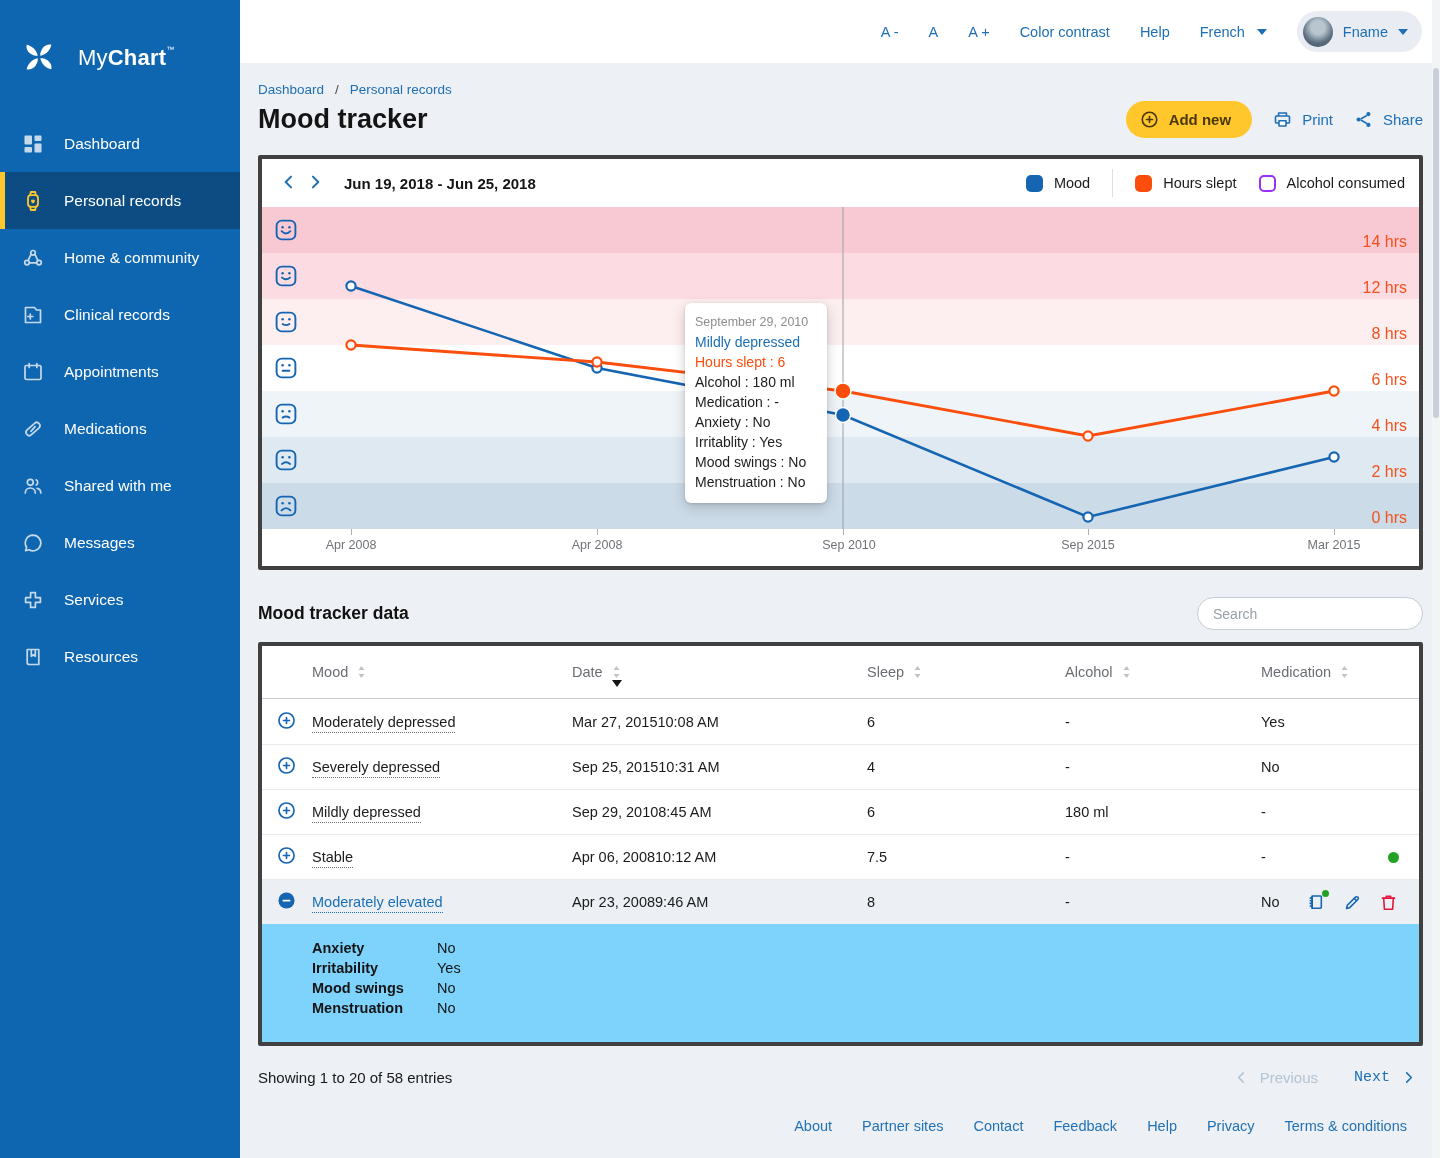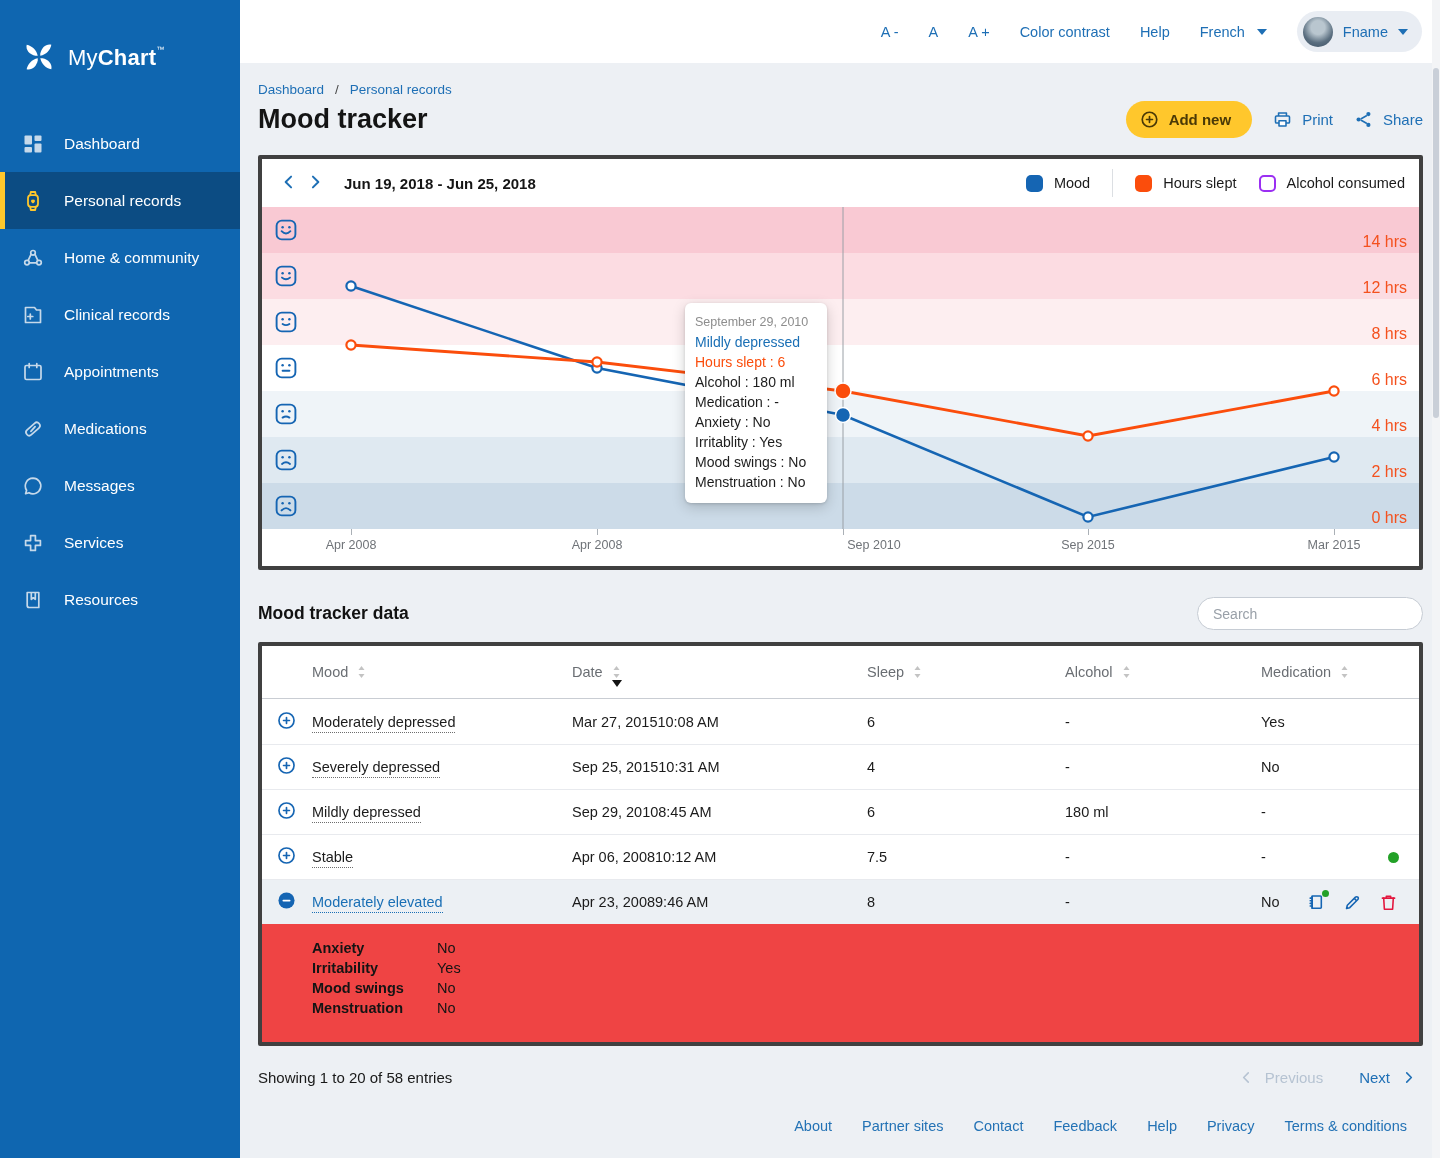--- a/index.html
+++ b/index.html
@@ -2,21 +2,21 @@
 <html><head>
 <meta charset="utf-8">
 <style>
   * { margin:0; padding:0; box-sizing:border-box; }
   html,body { width:1440px; height:1158px; overflow:hidden; }
   body { font-family:"Liberation Sans", sans-serif; background:#edf0f4; position:relative; color:#1b1b1b; }
   button { font-family:inherit; }
 
   
   .sidebar { position:absolute; left:0; top:0; width:240px; height:100%; background:#0f66b0; z-index:10; }
-  .logo { display:flex; align-items:flex-start; gap:10px; padding:38px 0 0 20px; color:#fff; cursor:pointer; }
+  .logo { display:flex; align-items:flex-start; gap:20px; padding:38px 0 0 20px; color:#fff; cursor:pointer; }
   .logo-mark { width:38px; height:38px; }
   .logo-text { font-size:22px; margin-top:7px; letter-spacing:.2px; }
   .logo-text b { font-weight:700; }
   .logo-text sup { font-size:8px; vertical-align:top; }
   .side-nav { margin-top:39px; }
   .sidebar-item { height:57px; display:flex; align-items:center; gap:19px; padding-left:21px; color:#fff; font-size:15.5px; cursor:pointer; position:relative; }
   .sidebar-item .icon { width:24px; height:24px; color:#c6d9ea; flex:0 0 24px; }
   .sidebar-item .icon svg { width:24px; height:24px; display:block; }
   .sidebar-item.active { background:#0c4c83; }
   .sidebar-item.active::before { content:""; position:absolute; left:0; top:0; bottom:0; width:5px; background:#ffc72c; }
@@ -90,30 +90,30 @@
   .expand-btn svg { width:21px; height:21px; display:block; }
   .mood-name { border-bottom:1.5px dotted #6e6e6e; padding-bottom:2px; cursor:pointer; }
   .expanded .mood-name { color:#1a6fb5; border-color:#1a6fb5; }
   .date-cell .time { }
   .last-cell { display:flex; align-items:center; justify-content:space-between; padding-right:20px; }
   .green-dot { width:11px; height:11px; border-radius:50%; background:#23a127; }
   .row-actions { display:flex; align-items:center; gap:15px; }
   .action-btn { background:none; border:none; padding:0; width:21px; height:21px; cursor:pointer; position:relative; }
   .action-btn svg { width:21px; height:21px; display:block; }
   .note-dot { position:absolute; top:-2px; right:-2px; width:7px; height:7px; border-radius:50%; background:#23a127; }
-  .details { padding:14px 0 24px 50px; background:#ef4444; }
+  .details { padding:14px 0 24px 50px; background:#7dd3fc; }
   .detail-row { display:grid; grid-template-columns:125px auto; font-size:14.5px; line-height:20px; color:#141414; }
   .detail-row b { font-weight:700; }
 
   .pagination { margin-top:23px; display:flex; align-items:center; font-size:15px; color:#191919; }
   .page-controls { margin-left:auto; display:flex; align-items:center; gap:36px; margin-right:6px; }
   .pg { display:flex; align-items:center; gap:10px; background:none; border:none; font-size:15px; }
   .pg svg { width:17px; height:17px; }
   .pg.prev { color:#b6c3d2; cursor:default; }
-  .pg.next { color:#1e6fb5; cursor:pointer; }
+  .pg.next { color:#1e6fb5; cursor:pointer;font-family:Liberation Mono, monospace; }
 
   .footer { position:absolute; bottom:0; left:0; right:0; height:64px; display:flex; align-items:center; justify-content:flex-end; gap:30px; padding-right:33px; font-size:14.5px; }
   .footer a { color:#2372b5; cursor:pointer; }
 
   .page-scrollbar { position:absolute; right:0; top:0; width:8px; height:100%; background:#f3f4f6; z-index:20; }
   .page-scrollbar .thumb { margin:68px 1px 0; width:6px; height:350px; background:#c9cfd8; border-radius:3px; }
 </style>
 </head>
 <body>
 
@@ -184,20 +184,30 @@
         <span>Appointments</span>
       </div>
       <div class="sidebar-item">
         <span class="icon">
           <svg viewBox="0 0 24 24" fill="none" stroke="currentColor" stroke-width="1.7" stroke-linecap="round">
             <rect x="8.8" y="3.8" width="6.4" height="16.4" rx="3.2" transform="rotate(48 12 12)"></rect>
             <path d="M9.9 14.4l4.2-4.8"></path>
           </svg>
         </span>
         <span>Medications</span>
+      </div>
+      <div class="sidebar-item">
+        <span class="icon">
+          <svg viewBox="0 0 24 24" fill="none" stroke="currentColor" stroke-width="1.7" stroke-linecap="round" stroke-linejoin="round">
+            <circle cx="9.3" cy="8.3" r="3"></circle>
+            <path d="M4.3 19c0-3 2.2-5 5-5s5 2 5 5"></path>
+            <path d="M15.2 5.8a3 3 0 0 1 0 5.2M16.2 14.4c2.2.5 3.6 2.3 3.6 4.6"></path>
+          </svg>
+        </span>
+        <span>Shared with me</span>
       </div>
       <div class="sidebar-item">
         <span class="icon">
           <svg viewBox="0 0 24 24" fill="none" stroke="currentColor" stroke-width="1.7" stroke-linejoin="round">
             <path d="M12 4.2a7.8 7.8 0 1 1-4 14.5l-3.4 1 1-3.4A7.8 7.8 0 0 1 12 4.2z"></path>
           </svg>
         </span>
         <span>Messages</span>
       </div>
       <div class="sidebar-item">
@@ -393,21 +403,21 @@
             <div class="tt-line tt-plain">Mood swings : No</div>
             <div class="tt-line tt-plain">Menstruation : No</div>
           </div>
         </div>
       <div class="xaxis" id="xaxis">
           <span class="tick" style="left:89px;"></span>
           <span class="x-label" style="left:89px;">Apr 2008</span>
           <span class="tick" style="left:335px;"></span>
           <span class="x-label" style="left:335px;">Apr 2008</span>
           <span class="tick" style="left:581px;"></span>
-          <span class="x-label" style="left:612px;">Sep 2010</span>
+          <span class="x-label" style="left:587px;">Sep 2010</span>
           <span class="tick" style="left:826px;"></span>
           <span class="x-label" style="left:826px;">Sep 2015</span>
           <span class="tick" style="left:1072px;"></span>
           <span class="x-label" style="left:1072px;">Mar 2015</span>
         </div>
     </section>
 
     <div class="section-row">
       <h2 class="section-title">Mood tracker data</h2>
       <input class="search" type="text" placeholder="Search" style="">

